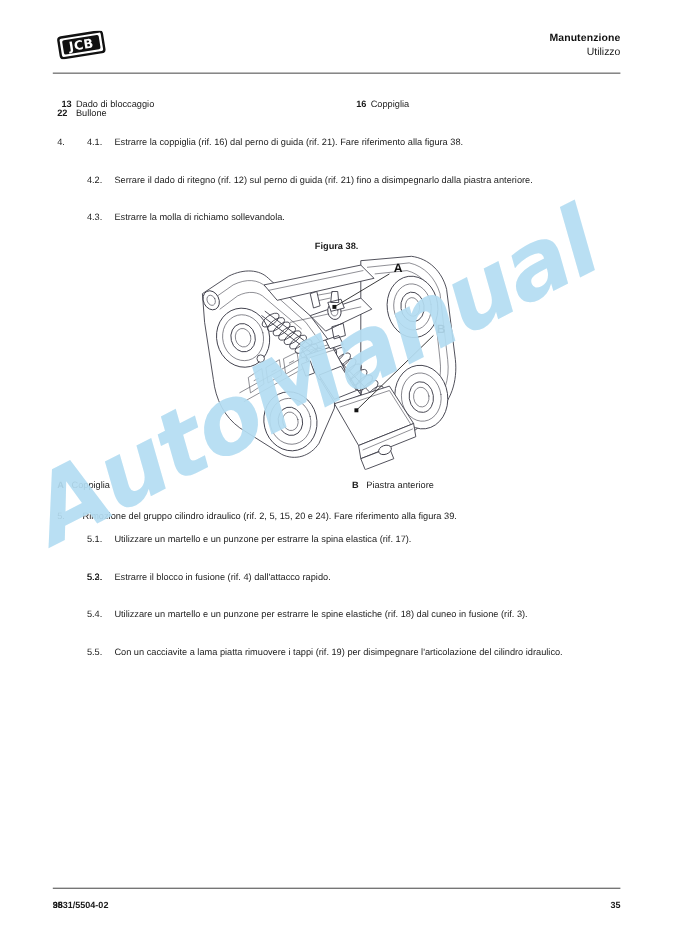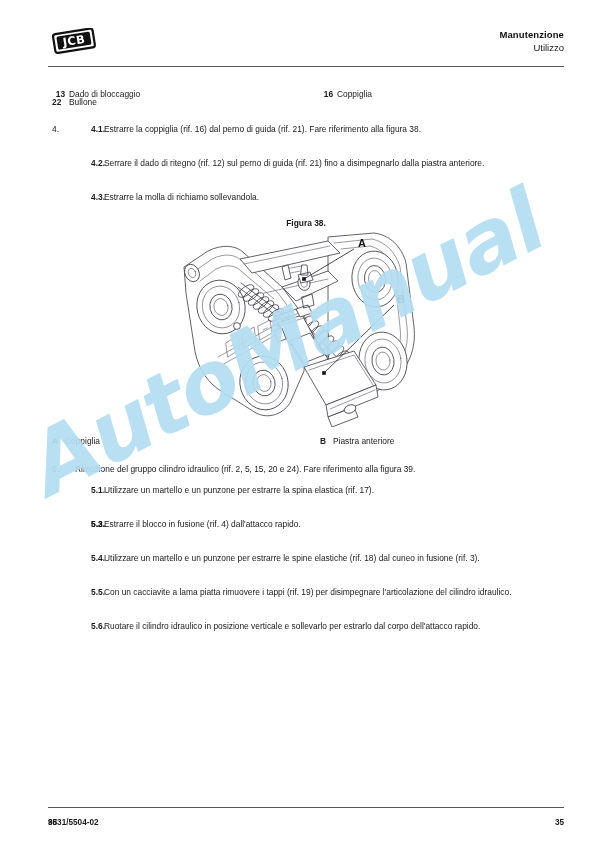--- a/index.html
+++ b/index.html
@@ -121,23 +121,23 @@
     position: relative;
     margin-left: 75px;
     margin-right: 48px;
     font-size: 8.4px;
     line-height: 12.2px;
     padding-left: 29px;
     text-align: justify;
   }
   .substep > .st-num {
     position: absolute;
-    left: 16px;
-    top: 0;
-    font-weight: bold;
+    left: 4px;
+    top: 0;
+    font-weight: normal;
   }
   .sp-6  { margin-top: 22px; }
   .sp-9  { margin-top: 9px; }
   .sp-13 { margin-top: 13px; }
 
   
   .figure-block {
     position: relative;
     margin-top: 14px;
     width: 612px;
@@ -467,23 +467,20 @@
     </div>
     <div class="substep sp-6">
       <span class="st-num">5.3.</span><span>Estrarre il blocco in fusione (rif. 4) dall'attacco rapido.</span>
     </div>
     <div class="substep sp-6">
       <span class="st-num">5.4.</span><span>Utilizzare un martello e un punzone per estrarre le spine elastiche (rif. 18) dal cuneo in fusione (rif. 3).</span>
     </div>
     <div class="substep sp-6">
       <span class="st-num">5.5.</span><span>Con un cacciavite a lama piatta rimuovere i tappi (rif. 19) per disimpegnare l'articolazione del cilindro idraulico.</span>
     </div>
-    <div class="substep sp-6">
-      <span class="st-num">5.6.</span><span>Ruotare il cilindro idraulico in posizione verticale e sollevarlo per estrarlo dal corpo dell'attacco rapido.</span>
-    </div>
 
   </div>
 
   <div class="watermark">
     <div class="wm-text">AutoManual</div>
   </div>
 
   <div class="footer">
     <div class="footer-rule"></div>
     <div class="footer-row">

